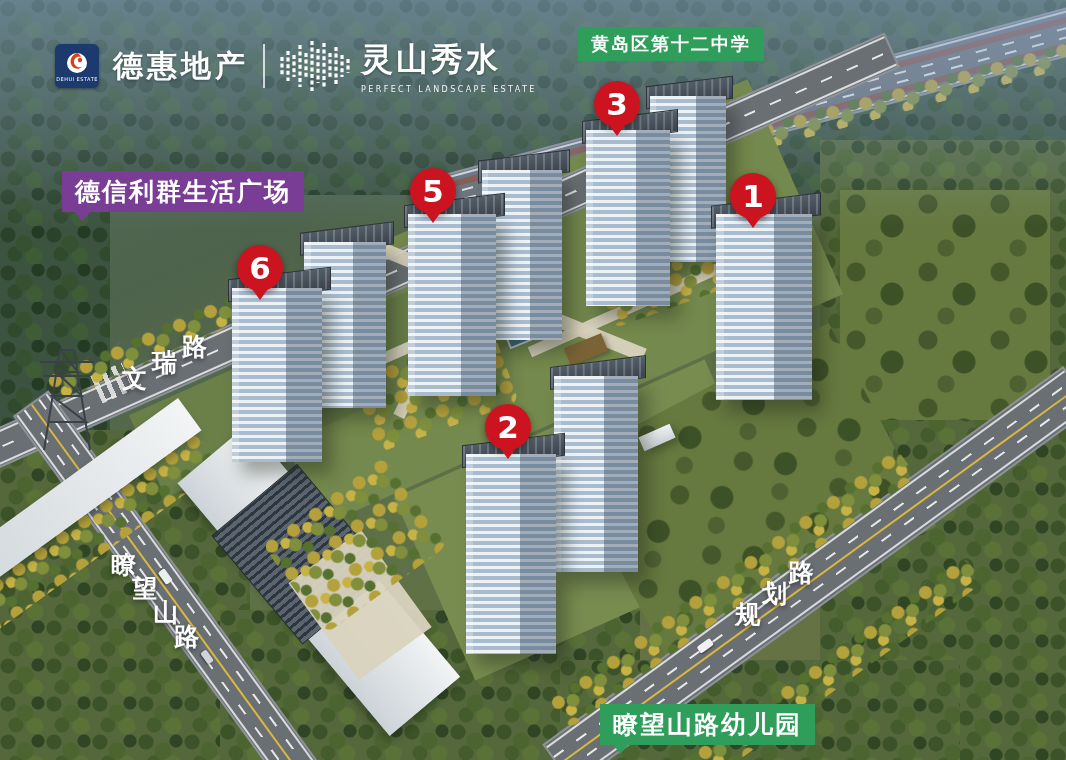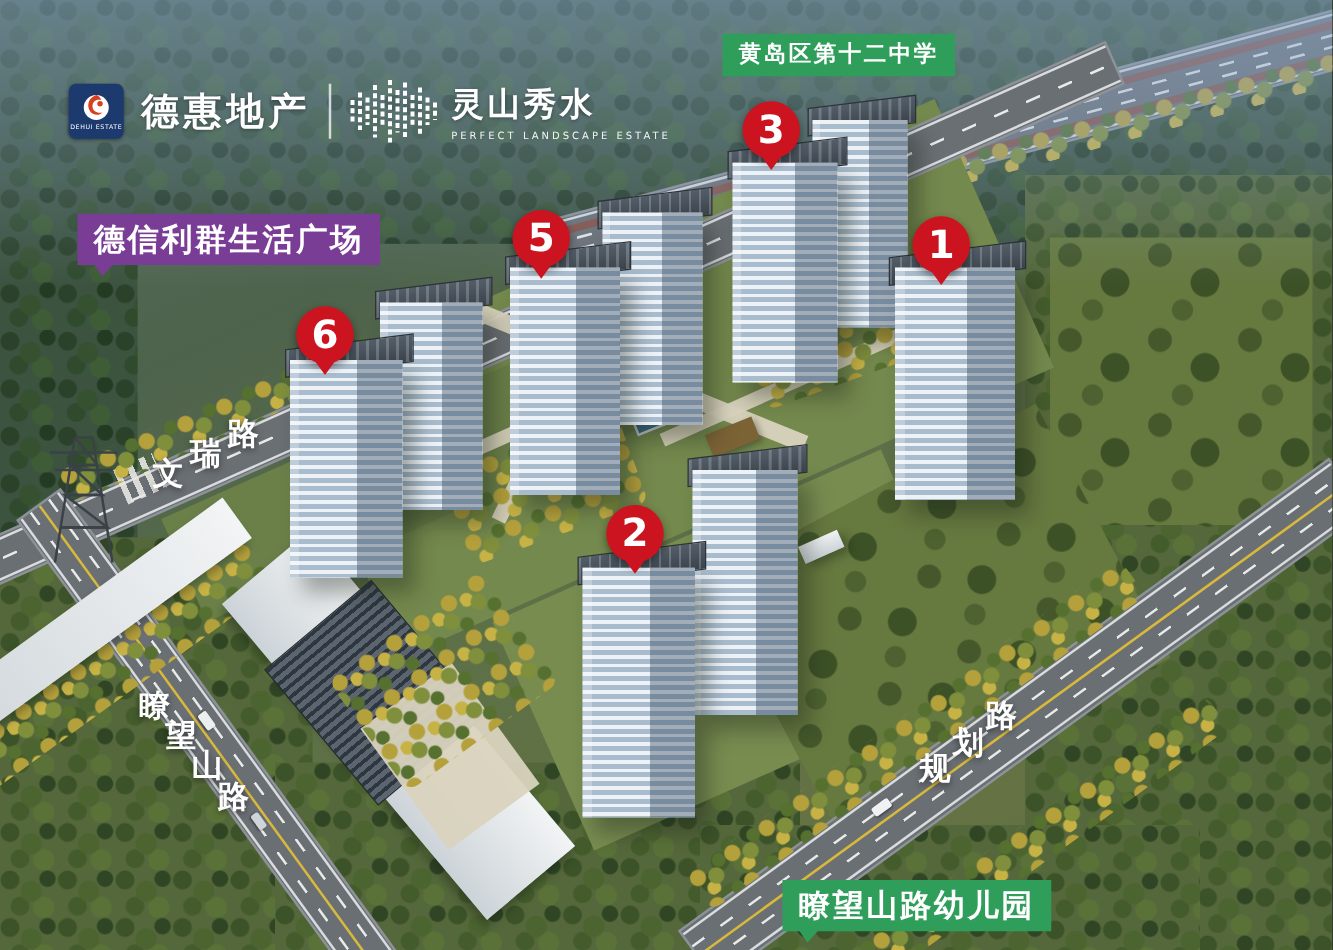--- a/index.html
+++ b/index.html
@@ -77,29 +77,29 @@
     box-shadow:0 3px 7px rgba(0,0,0,.45);z-index:28;}
   .pin::after{content:'';position:absolute;left:50%;bottom:-9px;transform:translateX(-50%);
     width:0;height:0;border-style:solid;border-width:11px 8px 0 8px;
     border-color:#cc1420 transparent transparent transparent;}
 
   .road-label{position:absolute;color:#fff;font-weight:bold;font-size:25px;z-index:26;
     display:flex;text-shadow:0 2px 5px rgba(0,0,0,.5);white-space:nowrap;}
   .road-label .ch{display:inline-block;transform:rotate(var(--cr));}
 
   
-  .logo{position:absolute;left:55px;top:38px;display:flex;align-items:center;gap:14px;z-index:30;margin-top:24px;}
+  .logo{position:absolute;left:55px;top:38px;display:flex;align-items:center;gap:14px;z-index:30;}
   .logo-ico{width:44px;height:44px;background:#1c3a6e;border-radius:6px;position:relative;
     display:flex;flex-direction:column;align-items:center;justify-content:center;box-shadow:0 1px 3px rgba(0,0,0,.4);}
   .logo-cap{font-size:5px;color:#fff;letter-spacing:.5px;margin-top:1px;}
   .dev-name{color:#fff;font-size:30px;font-weight:bold;letter-spacing:4px;text-shadow:0 1px 3px rgba(0,0,0,.35);}
   .logo-div{width:2px;height:44px;background:rgba(255,255,255,.75);}
   .proj{display:flex;align-items:center;gap:10px;}
   .proj-names{display:flex;flex-direction:column;}
-  .proj-name{color:#fff;font-size:26px;font-weight:bold;letter-spacing:3px;text-shadow:0 1px 3px rgba(0,0,0,.35);}
+  .proj-name{color:#fff;font-size:32px;font-weight:bold;letter-spacing:3px;text-shadow:0 1px 3px rgba(0,0,0,.35);}
   .proj-sub{color:rgba(255,255,255,.92);font-size:8px;letter-spacing:2.4px;margin-top:3px;}
 </style>
 </head>
 <body>
 
 <div class="stage">
 
   <div class="abs tx-dark" style="left:0;top:0;width:1066px;height:195px;"></div>
   <div class="abs tx-dark" style="left:0;top:150px;width:110px;height:280px;"></div>
   <div class="abs tx-olive" style="left:820px;top:140px;width:246px;height:620px;"></div>
@@ -249,21 +249,21 @@
       <span class="ch">路</span>
     </div>
   <div class="road-label" style="left:728px;top:610px;transform:rotate(-39deg);transform-origin:left top;--cr:39deg;gap:9px;">
       <span class="ch">规</span>
       <span class="ch">划</span>
       <span class="ch">路</span>
     </div>
 
   <div class="badge badge-green" style="left:578px;top:27px;font-size:18px;">黄岛区第十二中学</div>
   <div class="badge badge-purple tail" style="left:62px;top:145px;margin-top:26px;">德信利群生活广场</div>
-  <div class="badge badge-green tail" style="left:626px;top:704px;">瞭望山路幼儿园</div>
+  <div class="badge badge-green tail" style="left:600px;top:704px;">瞭望山路幼儿园</div>
 
   <div class="logo">
     <div class="logo-ico">
       <svg width="26" height="24" viewBox="0 0 26 24">
         <circle cx="13" cy="12" r="10" fill="#ffffff"></circle>
         <path d="M13 2 C7 4 5 10 8 15 C10 18 15 19 18 16 C14 17 10 15 10 11 C10 7 13 5 17 6 C16 3.5 14.5 2.5 13 2 Z" fill="#d8401f"></path>
         <circle cx="16" cy="9" r="2.2" fill="#d8401f"></circle>
       </svg>
       <div class="logo-cap">DEHUI ESTATE</div>
     </div>

